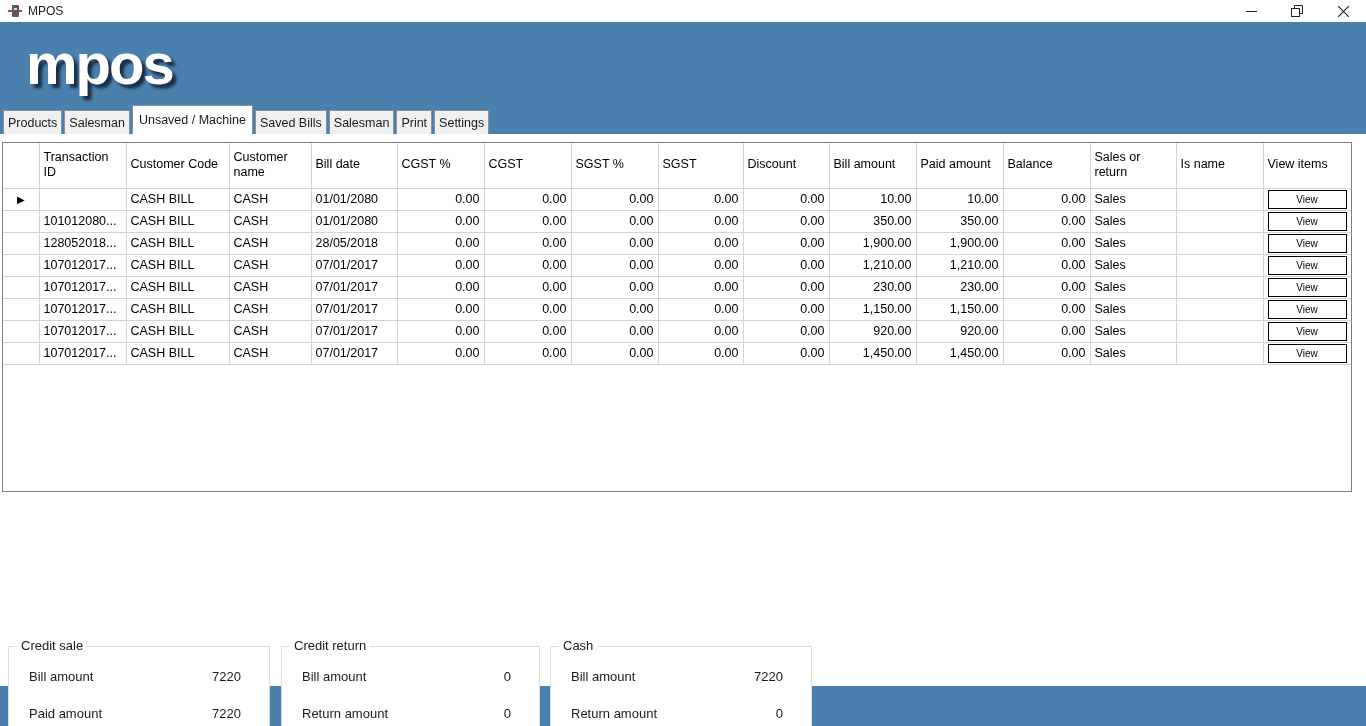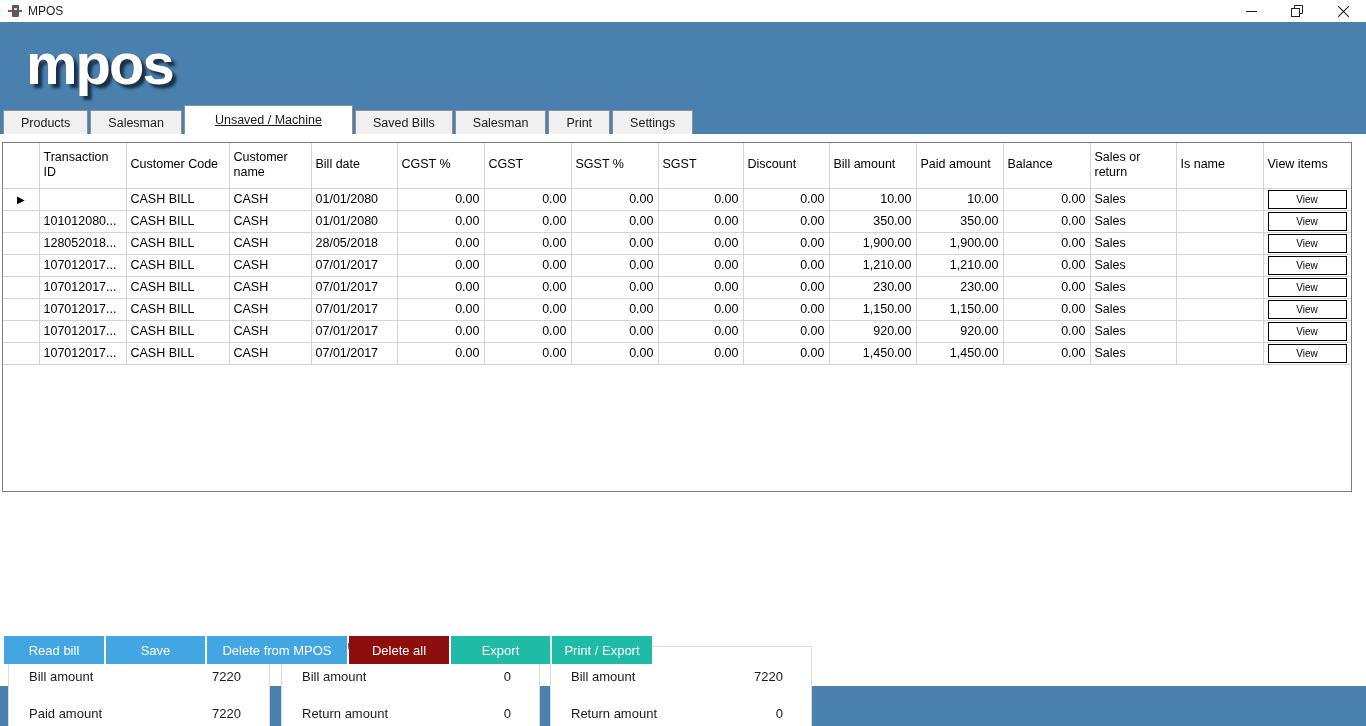--- a/index.html
+++ b/index.html
@@ -23,23 +23,23 @@
   
   .banner { height:83px; background:#4a80ad; display:flex; align-items:center; padding-left:26px; }
   .logo { font-weight:bold; font-size:58px; line-height:1; letter-spacing:-2px;
     text-shadow:4px 4px 3px rgba(15,25,45,0.8); }
   .logo .m { color:#ffffff; }
   .logo .pos { color:#ffffff; }
 
   
   .tabstrip { height:29px; background:#4a80ad; display:flex; align-items:flex-end; padding-left:3px; }
   .tab { height:24px; background:#f0f0f0; border:1px solid #8d9097; border-bottom:none;
-    display:flex; align-items:center; padding:0 17px; font-size:12.5px; color:#1a1a1a;
+    display:flex; align-items:center; padding:0 4px; font-size:12.5px; color:#1a1a1a;
     margin-right:2px; cursor:default; }
-  .tab.active { height:29px; background:#ffffff; padding:0 30px; position:relative; z-index:2;text-decoration:underline; }
+  .tab.active { height:29px; background:#ffffff; padding:0 6px; position:relative; z-index:2; }
 
   .content { background:#ffffff; height:552px; position:relative; }
 
   
   .grid-panel { position:absolute; left:2px; top:8px; width:1350px; height:350px;
     border:1px solid #7a7f87; background:#ffffff; overflow:hidden; }
   table.grid { border-collapse:collapse; table-layout:fixed; width:1348px; font-size:12.5px; color:#000; }
   table.grid th, table.grid td { border:1px solid #d4d4d4; overflow:hidden; white-space:nowrap; }
   table.grid thead th { border-top:none; font-weight:normal; text-align:left; vertical-align:middle;
     padding:3px 4px; height:45px; background:#ffffff; white-space:normal; line-height:1.25; }
@@ -356,27 +356,19 @@
             <span>Bill amount</span>
             <span>7220</span>
           </div>
           <div class="gb-row">
             <span>Return amount</span>
             <span>0</span>
           </div>
         </div>
       </div>
 
-    <div class="actions" id="actions">
-        <button class="action-btn" style="background: rgb(65, 166, 225); width: 100px;">Read bill</button>
-        <button class="action-btn" style="background: rgb(65, 166, 225); width: 99px;">Save</button>
-        <button class="action-btn" style="background: rgb(65, 166, 225); width: 140px;">Delete from MPOS</button>
-        <button class="action-btn" style="background: rgb(142, 13, 13); width: 100px;">Delete all</button>
-        <button class="action-btn" style="background: rgb(31, 187, 166); width: 99px;">Export</button>
-        <button class="action-btn" style="background: rgb(31, 187, 166); width: 100px;">Print / Export</button>
-      </div>
   </div>
 
   <div class="statusbar">
     <span class="version">2.0.0</span>
   </div>
 
 </div>
 
 </body></html>

